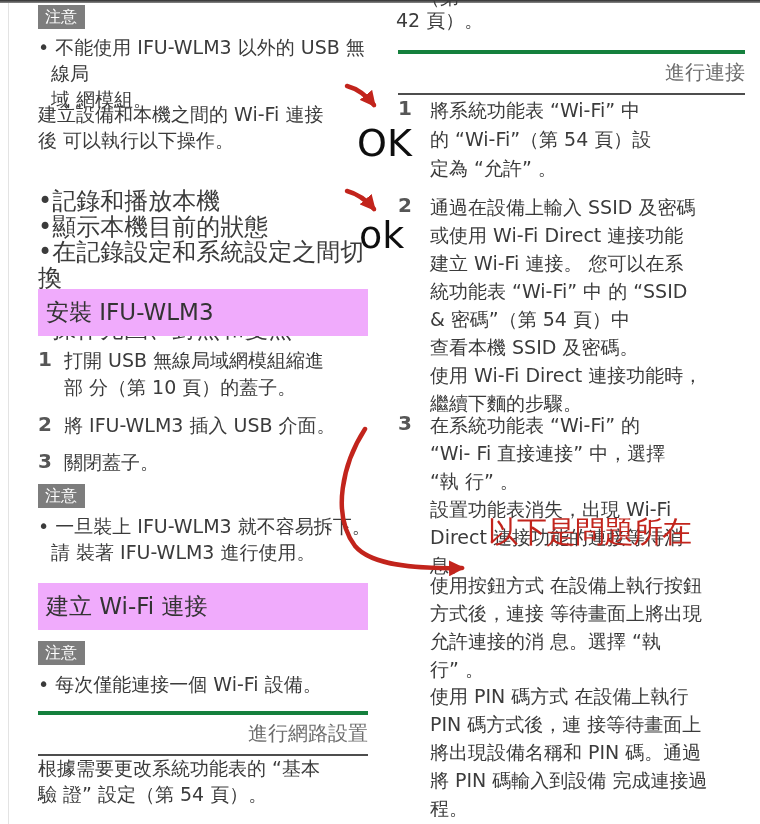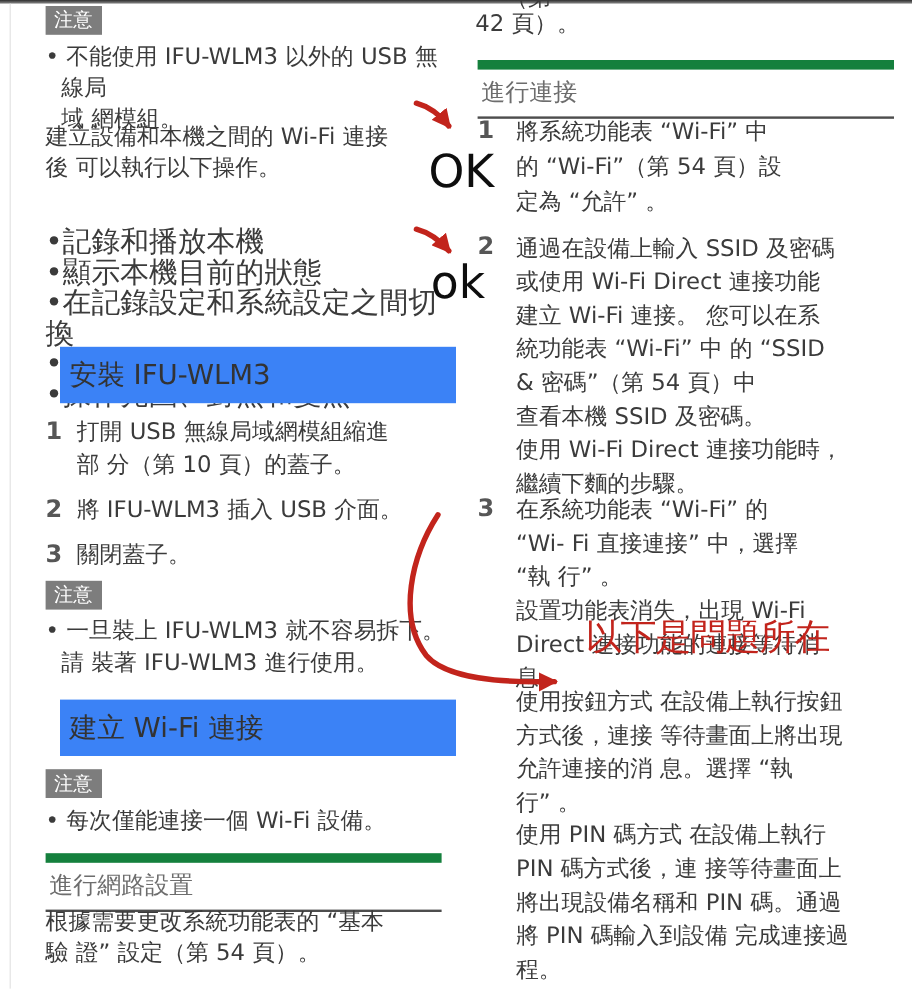--- a/index.html
+++ b/index.html
@@ -13,25 +13,25 @@
 
   .abs{position:absolute;}
 
   .note-badge{display:inline-block;background:#7d7d7d;color:#fff;
               font-size:16px;line-height:1.2;padding:2px 8px 3px 7px;}
 
   .body-text{font-size:19px;line-height:26px;white-space:pre-line;color:#3b3b3b;}
   .hang{text-indent:-13px;padding-left:13px;}
   .bullet-list{font-size:24px;line-height:25.5px;white-space:pre-line;color:#3b3b3b;margin-top:36px;}
 
-  .heading-bar{background:#3b82f6;color:#333;font-size:23px;
-               width:322px;padding:8px 0 8px 8px;margin-left:12px;}
+  .heading-bar{background:#f0abfc;color:#333;font-size:23px;
+               width:322px;padding:8px 0 8px 8px;}
 
-  .subheading{border-top:8px solid #15803d;border-bottom:2px solid #4d4d4d;
-              color:#6d6d6d;font-size:20px;padding:5px 0 7px 3px;}
+  .subheading{border-top:4px solid #15803d;border-bottom:2px solid #4d4d4d;
+              color:#6d6d6d;font-size:20px;padding:5px 0 7px 3px;text-align:right;}
 
   .step{display:flex;align-items:flex-start;}
   .step-num{flex:none;font-weight:bold;color:#565656;font-size:20px;}
   .step .step-body{white-space:pre-line;font-size:19px;color:#3b3b3b;}
   .l-num{width:26px;}
   .r-num{width:32px;}
   .l-body{line-height:27px;width:304px;}
   .r-body{line-height:28px;width:316px;}
   .para{white-space:pre-line;font-size:19px;line-height:28px;color:#3b3b3b;}
 

